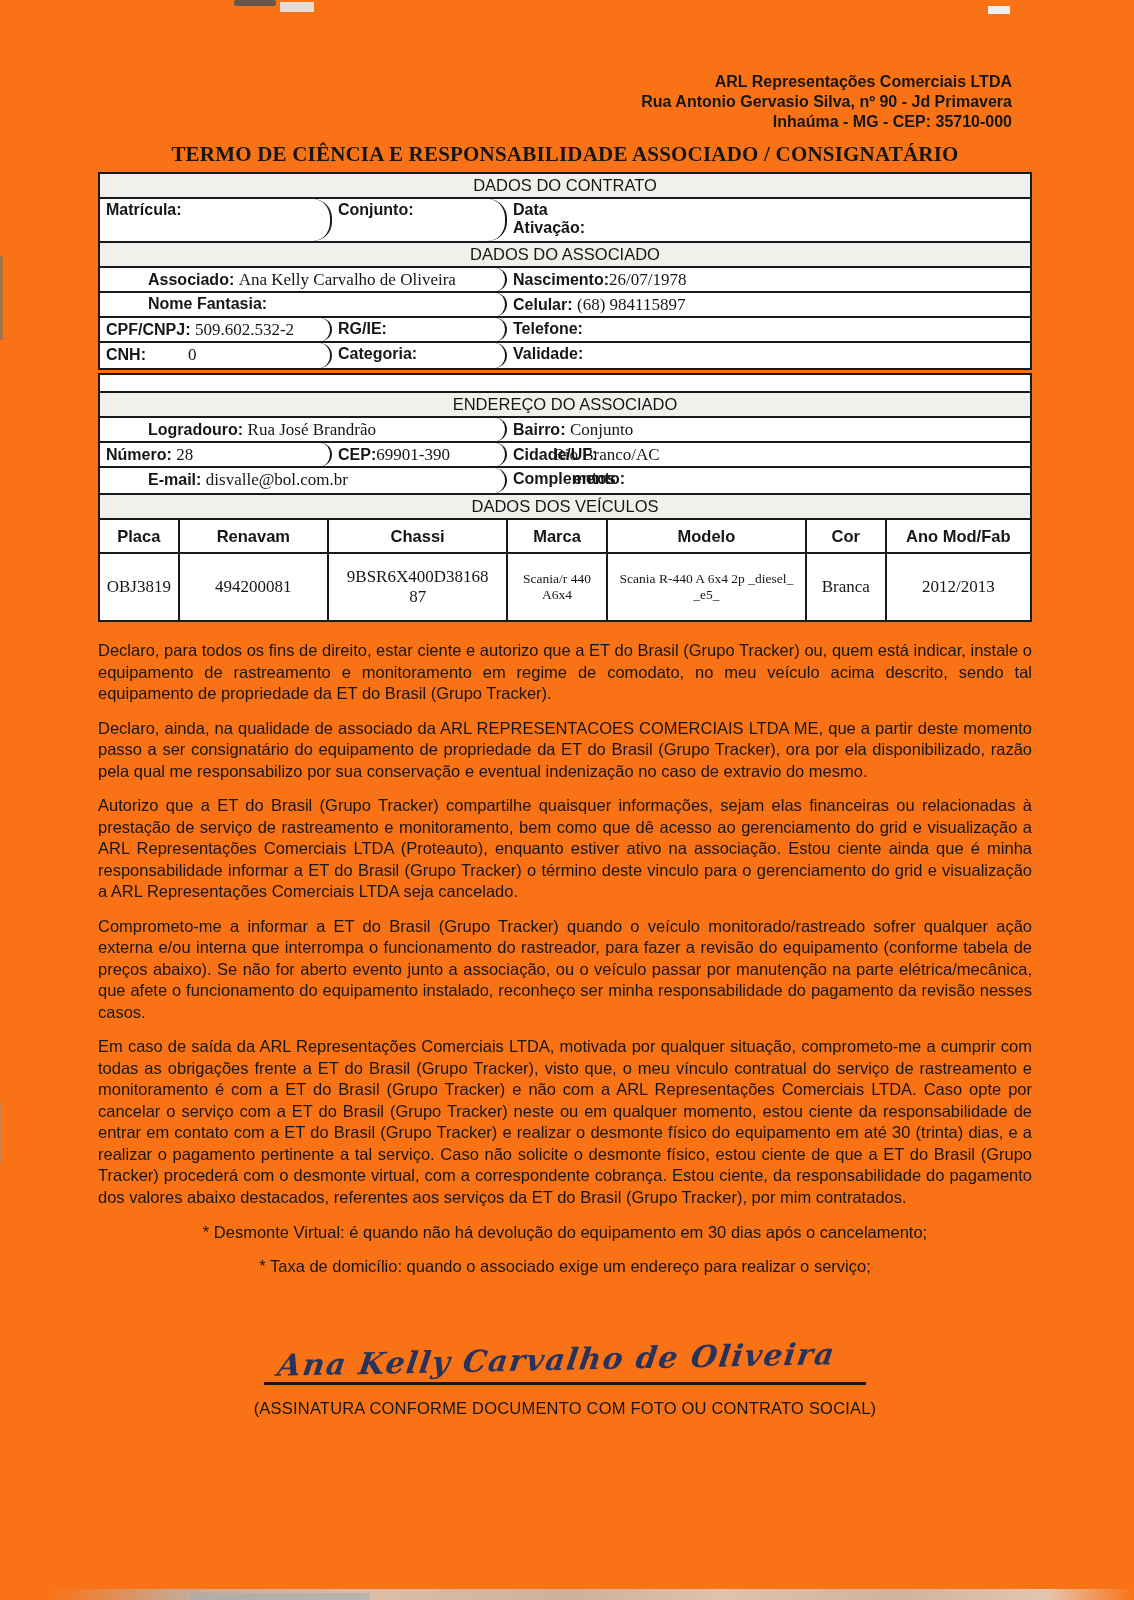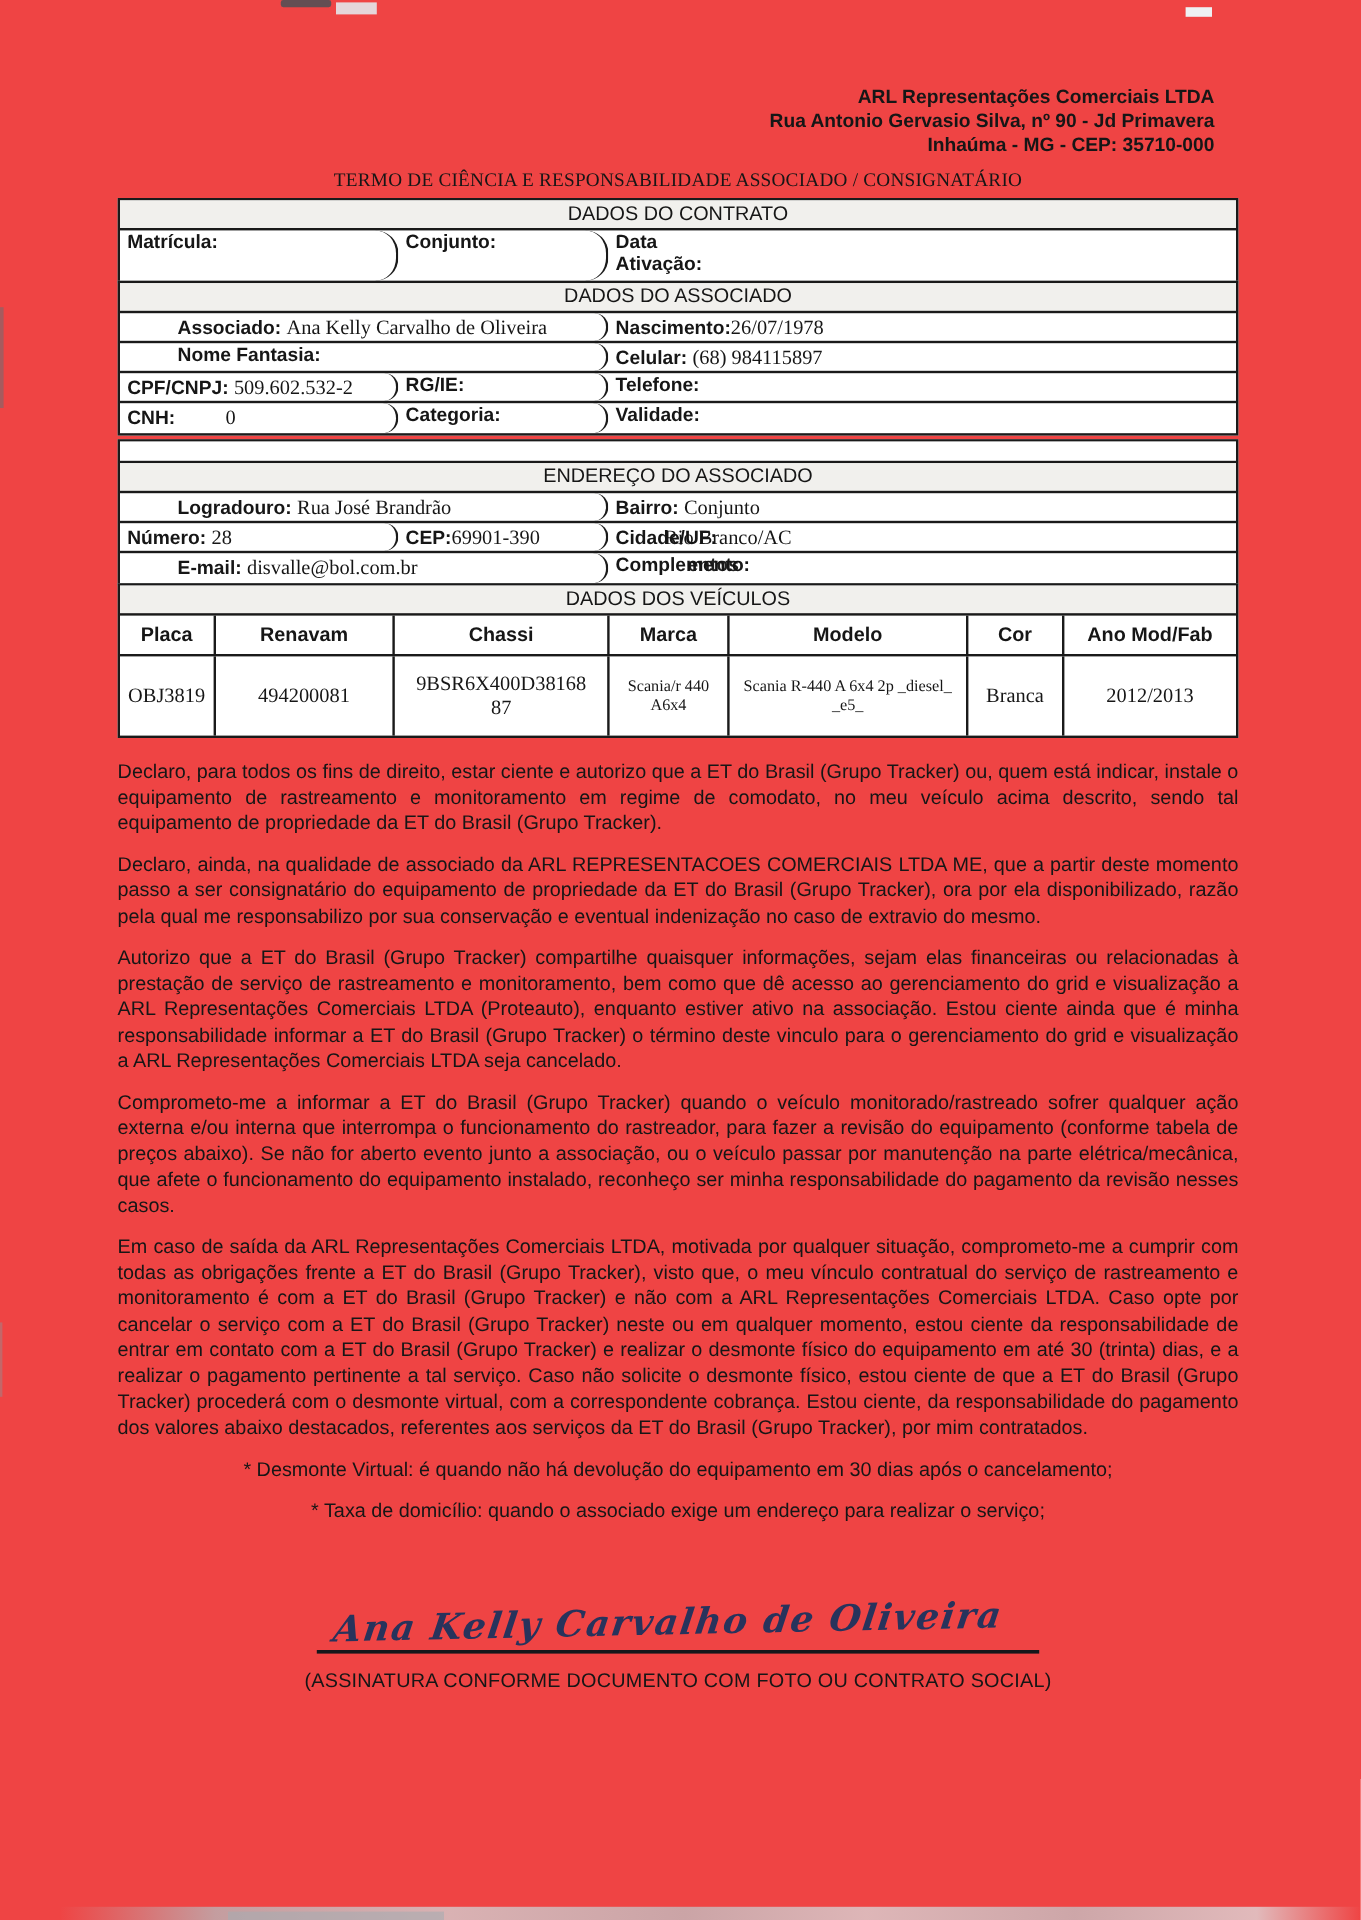--- a/index.html
+++ b/index.html
@@ -4,38 +4,38 @@
 <style>
   html,body { margin:0; padding:0; }
   body {
     width:1134px; height:1600px;
     background:#ffffff;
     font-family:"Liberation Sans", sans-serif;
     color:#161616;
     position:relative;
     overflow:hidden;
   }
-  .page { position:relative; width:1134px; height:1600px; background:#ef4444; }
+  .page { position:relative; width:1134px; height:1600px; background:#f97316; }
   .content { position:relative; width:934px; margin:0 auto 0 98px; padding-top:72px; }
 
   
   .smudge-top-1 { position:absolute; left:234px; top:0; width:42px; height:6px; background:#4b5056; opacity:.85; border-radius:2px; }
   .smudge-top-2 { position:absolute; left:280px; top:2px; width:34px; height:10px; background:#e3e7ea; opacity:.9; }
   .smudge-top-3 { position:absolute; left:988px; top:6px; width:22px; height:8px; background:#eef1f3; }
   .edge-mark-1 { position:absolute; left:0; top:256px; width:3px; height:84px; background:#6a6f74; opacity:.55; }
   .edge-mark-2 { position:absolute; left:0; top:1102px; width:2px; height:62px; background:#8d9296; opacity:.45; }
   .bottom-band { position:absolute; left:50px; right:0; bottom:0; height:11px; opacity:.75;
     background:linear-gradient(90deg, rgba(185,190,193,0) 0%, #b6bbbe 12%, #d2d6d8 30%, #bfc4c7 48%, #d8dcde 62%, #c2c7ca 78%, #dde1e3 92%, rgba(200,205,208,0) 100%); }
   .bottom-band-dark { position:absolute; left:190px; bottom:0; width:180px; height:7px; background:#a7acb0; opacity:.6; }
 
   
   .company { text-align:right; padding-right:20px; font-weight:bold; font-size:16px; line-height:20px; }
 
   
-  .doc-title { margin-top:10px; text-align:center; font-family:"Liberation Serif", serif; font-weight:normal; font-size:16px; letter-spacing:.2px; }
+  .doc-title { margin-top:10px; text-align:center; font-family:"Liberation Serif", serif; font-weight:bold; font-size:21px; letter-spacing:.2px; }
 
   
   .tbl { border:2px solid #1a1a1a; background:#fff; box-sizing:border-box; margin-top:5px; }
   .tbl.merged { margin-top:-2px; }
   .tbl.gap { margin-top:3px; }
   .sect { height:23px; line-height:22px; background:#f1f0ed; font-weight:normal; font-size:16.5px; text-align:center; border-bottom:2px solid #1a1a1a; overflow:hidden; }
   .row { display:flex; border-bottom:2px solid #1a1a1a; box-sizing:border-box; }
   .row:last-child { border-bottom:none; }
   .row.spacer { height:18px; background:#fff; }
   .cell { box-sizing:border-box; padding:2px 6px; border-right:2px solid #1a1a1a; overflow:hidden; white-space:nowrap;border-radius:19px; }

